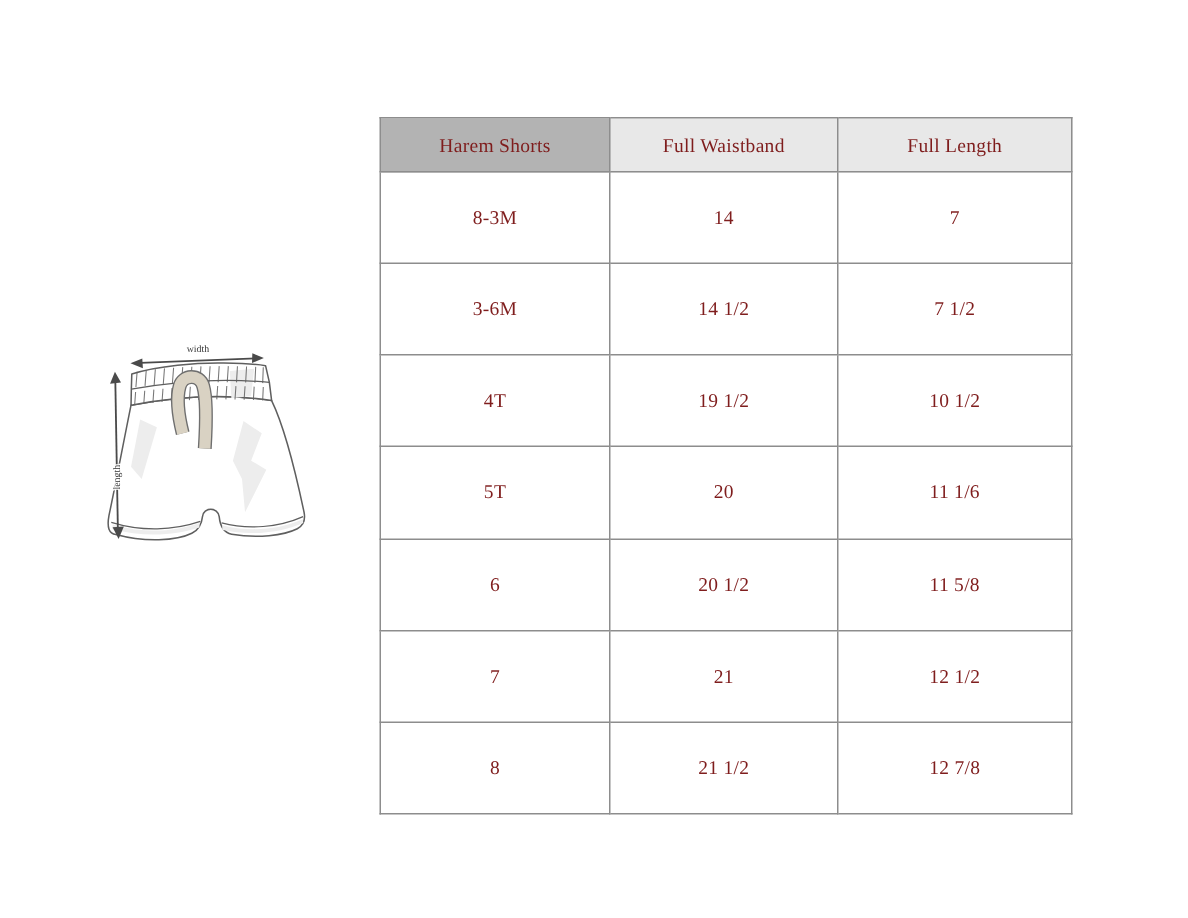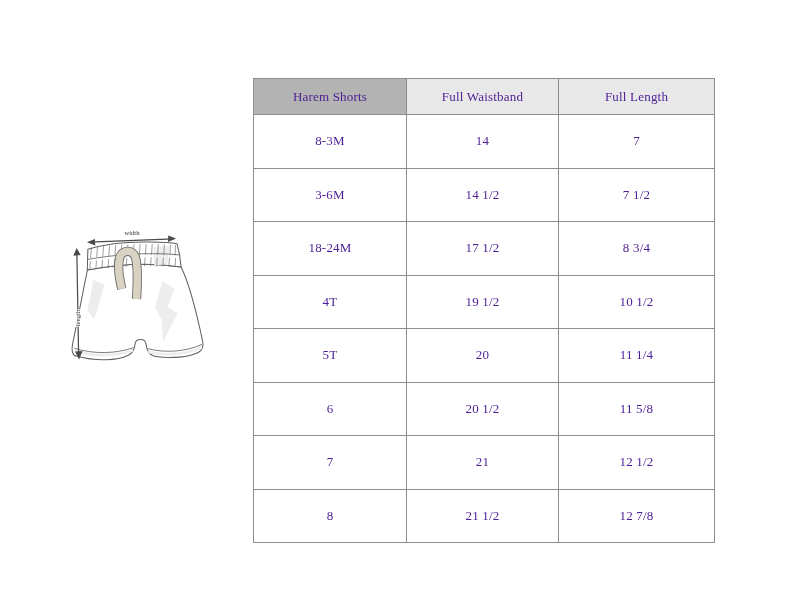--- a/index.html
+++ b/index.html
@@ -26,21 +26,21 @@
     height: 465px;
   }
   table.size-table th,
   table.size-table td {
     border: 1px solid #8d8d8d;
     text-align: center;
     vertical-align: middle;
     padding: 0;
     font-size: 13px;
     font-weight: 400;
-    color: #4c1d95;
+    color: #7f1d1d;
     letter-spacing: 0.2px;
   }
   table.size-table thead tr { height: 36px; }
   th.hdr-primary   { background: var(--header-primary-bg, #b3b3b3); }
   th.hdr-secondary { background: var(--header-secondary-bg, #e8e8e8); }
 
   
   .illustration {
     position: absolute;
     left: 60px;
@@ -137,33 +137,28 @@
           <td>8-3M</td>
           <td>14</td>
           <td>7</td>
         </tr>
         <tr>
           <td>3-6M</td>
           <td>14 1/2</td>
           <td>7 1/2</td>
         </tr>
         <tr>
-          <td>18-24M</td>
-          <td>17 1/2</td>
-          <td>8 3/4</td>
-        </tr>
-        <tr>
           <td>4T</td>
           <td>19 1/2</td>
           <td>10 1/2</td>
         </tr>
         <tr>
           <td>5T</td>
           <td>20</td>
-          <td>11 1/4</td>
+          <td>11 1/6</td>
         </tr>
         <tr>
           <td>6</td>
           <td>20 1/2</td>
           <td>11 5/8</td>
         </tr>
         <tr>
           <td>7</td>
           <td>21</td>
           <td>12 1/2</td>

